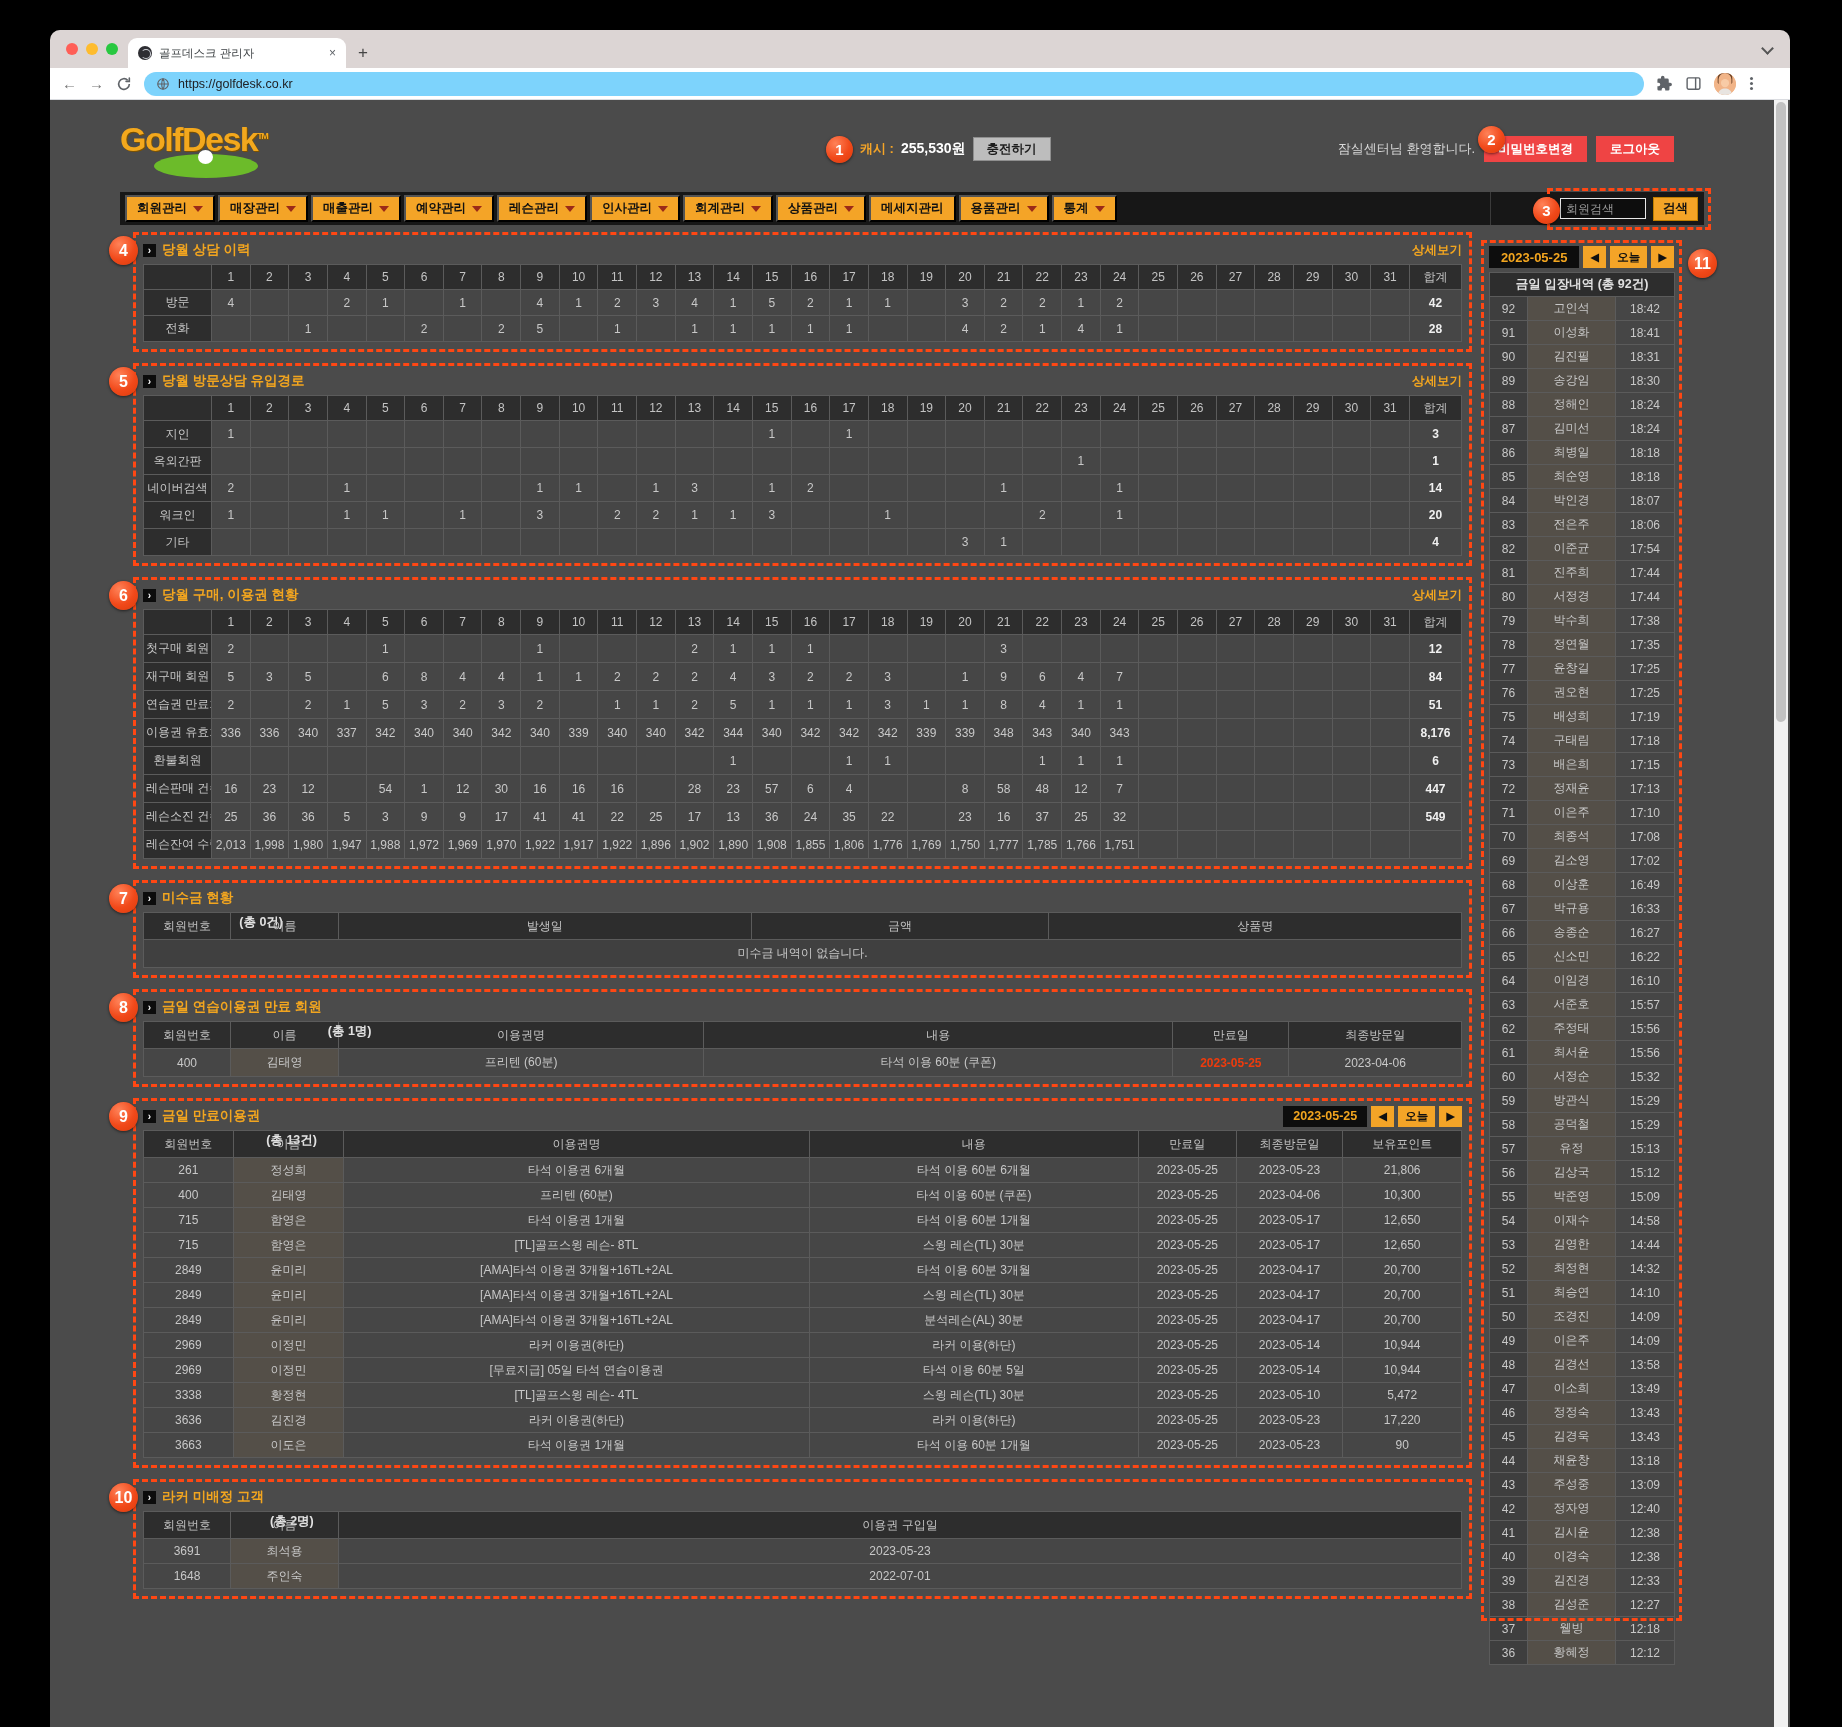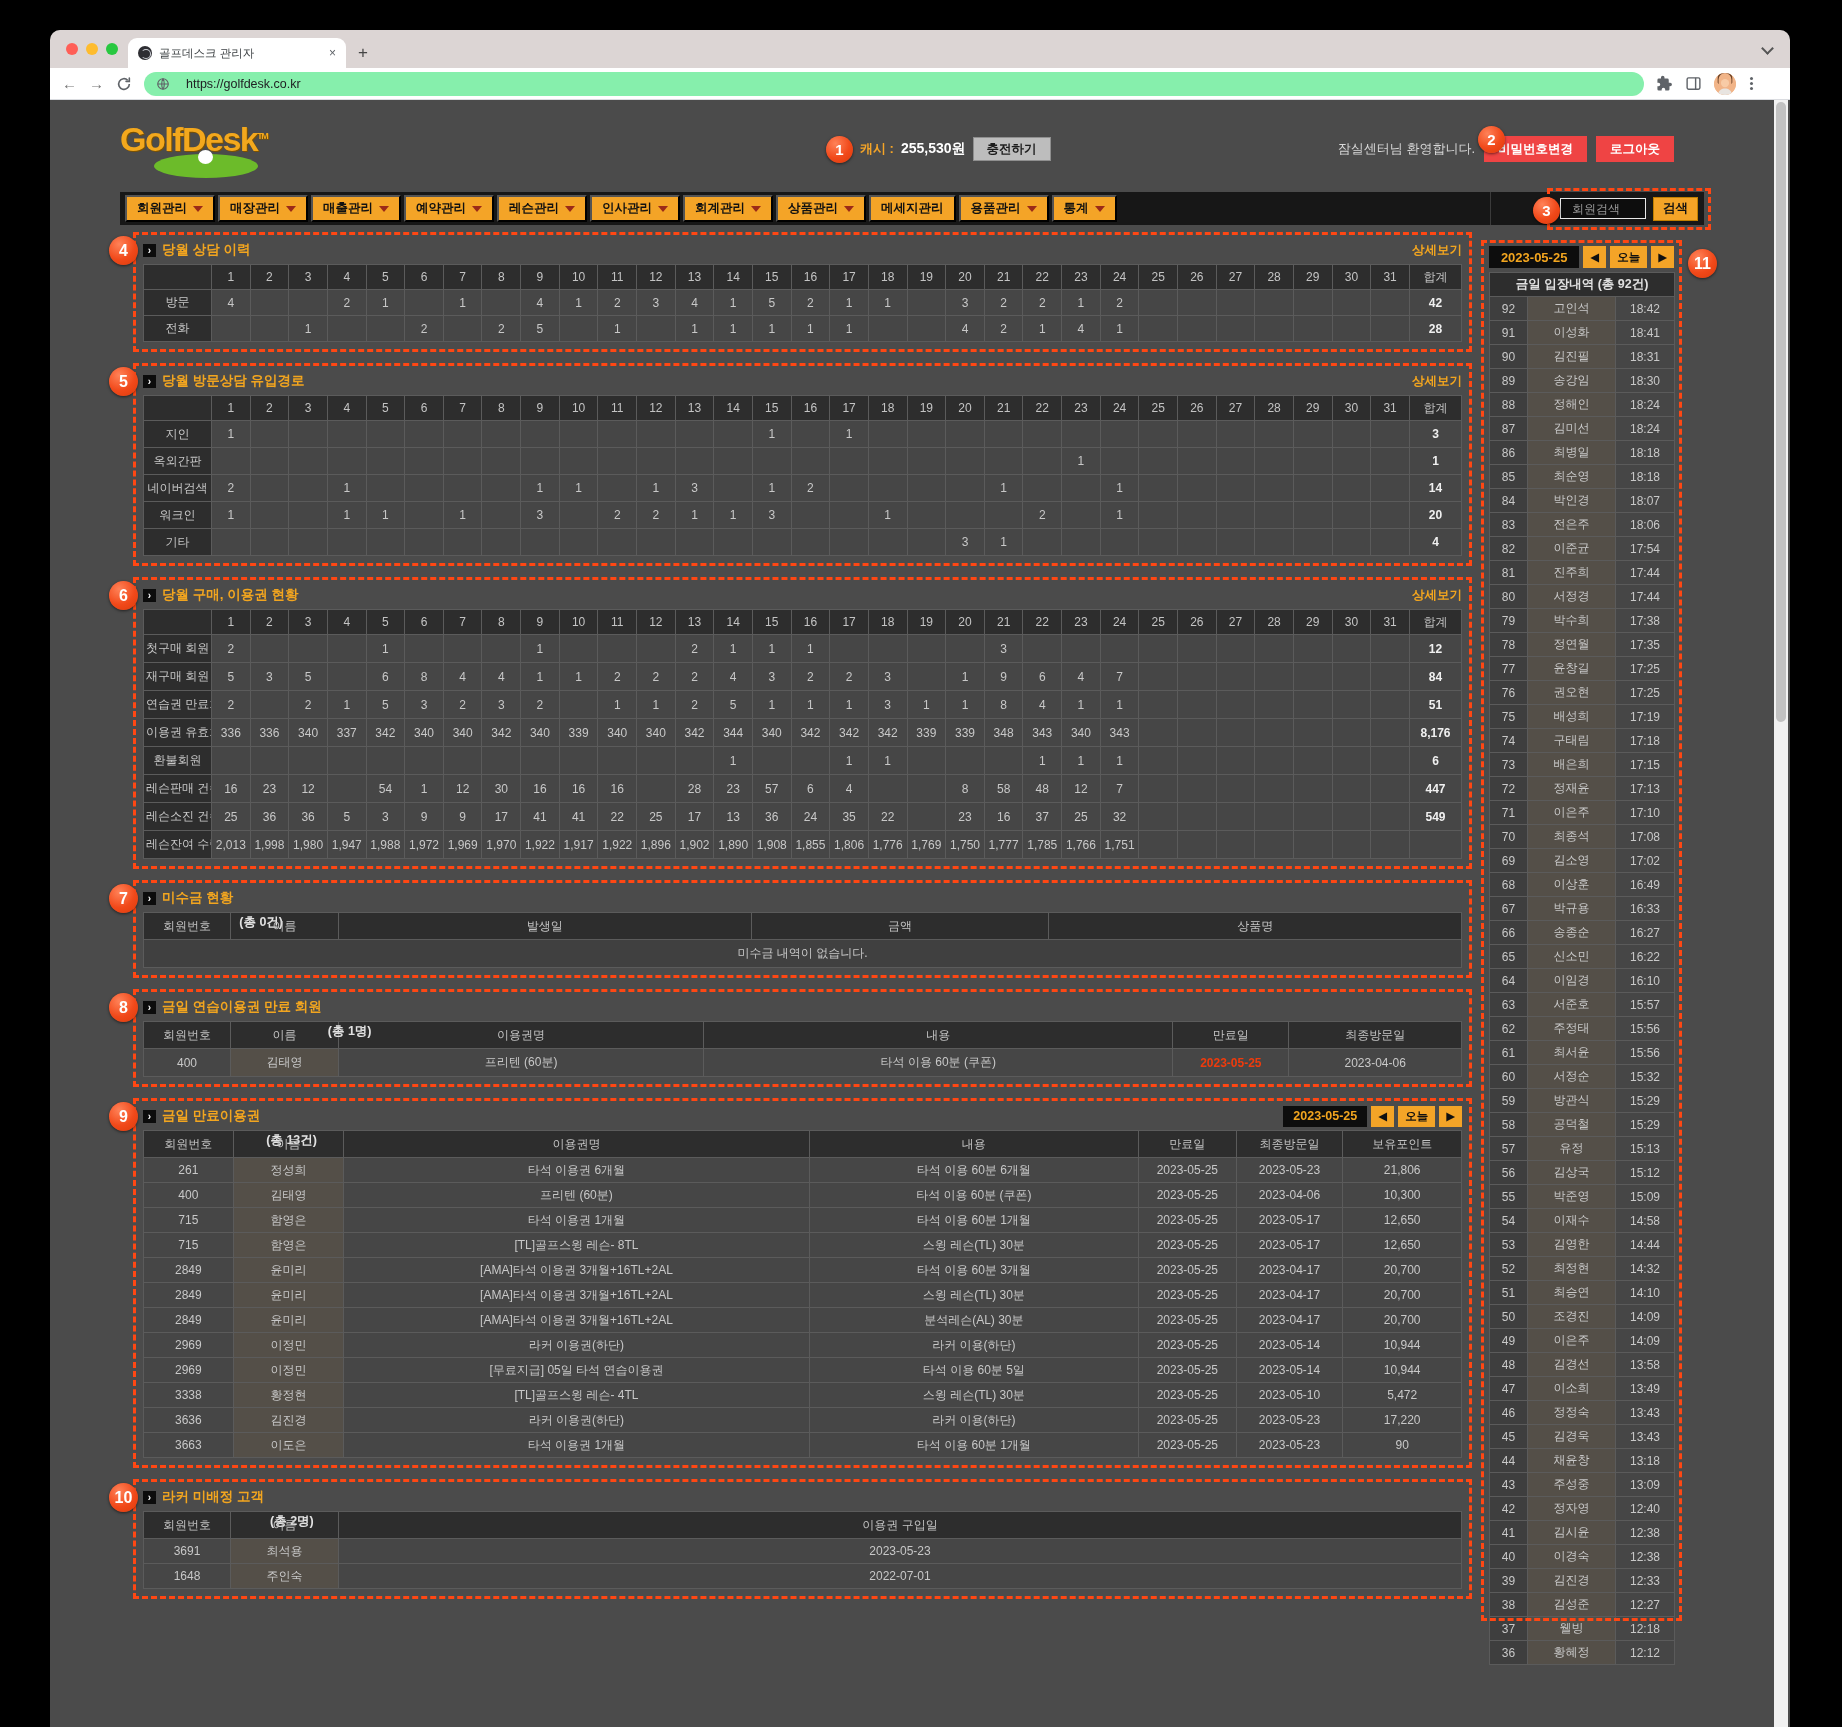--- a/index.html
+++ b/index.html
@@ -16,21 +16,21 @@
   .light.r{background:#FF5F57}.light.y{background:#FEBC2E}.light.g{background:#28C840}
   .tab{margin-left:78px;width:218px;height:30px;background:#fff;border-radius:9px 9px 0 0;display:flex;align-items:center;padding:0 10px;gap:7px;}
   .favicon{width:14px;height:14px;border-radius:50%;background:#2e2e33;position:relative;flex:none;}
   .favicon::after{content:"";position:absolute;left:3px;top:3px;width:8px;height:8px;border-radius:50%;border:1.5px solid #cfd2d8;border-left-color:transparent;}
   .tab-title{font-size:11.5px;color:#3c4043;white-space:nowrap;overflow:hidden;flex:1;}
   .tab-close{font-size:12px;color:#5f6368;}
   .newtab{font-size:17px;color:#454545;margin:0 0 5px 12px;}
   .tabs-chevron{position:absolute;right:18px;top:14px;width:9px;height:9px;border-right:2px solid #555;border-bottom:2px solid #555;transform:rotate(45deg);}
   .toolbar{height:32px;background:#fff;display:flex;align-items:center;padding:0 12px;gap:12px;border-bottom:1px solid #DADCE0;}
   .navglyph{font-size:15px;color:#757575;}
-  .urlpill{flex:1;height:24px;background:#86efac;border-radius:13px;display:flex;align-items:center;padding:0 12px;gap:16px;max-width:1500px;}
+  .urlpill{flex:1;height:24px;background:#7dd3fc;border-radius:13px;display:flex;align-items:center;padding:0 12px;gap:8px;max-width:1500px;}
   .url{font-size:12.5px;color:#202124;}
   .tb-icons{display:flex;align-items:center;gap:12px;}
   .avatar{width:22px;height:22px;border-radius:50%;overflow:hidden;background:#F1B488;}
   .kebab{display:flex;flex-direction:column;gap:2px;padding:2px;}
   .kebab i{width:3px;height:3px;border-radius:50%;background:#5f6368;}
   .scrollbar{position:absolute;top:70px;right:2px;bottom:0;width:14px;background:#F1F1F1;}
   .scroll-thumb{position:absolute;top:2px;left:2px;width:10px;height:620px;border-radius:5px;background:#C1C1C1;}
   
   .page{position:absolute;top:70px;left:0;right:16px;bottom:0;background:var(--pagebg);}
   .page-header{height:92px;display:flex;align-items:center;padding:6px 100px 0 70px;}
@@ -46,21 +46,21 @@
   .right-group{margin-left:auto;display:flex;align-items:center;gap:9px;}
   .welcome{color:#D8D8D8;font-size:13px;}
   .gray-btn{background:#ef4444;color:#fff;font-size:12.5px;font-weight:bold;height:26px;padding:0 14px;border:none;display:flex;align-items:center;}
   
   .navbar{margin:0 70px 0 70px;height:33px;background:#171717;display:flex;align-items:center;padding-left:5px;position:relative;z-index:4;}
   .nav-items{display:flex;gap:3px;}
   .nav-btn{background:var(--orange);color:#111;font-size:12.5px;font-weight:bold;height:27px;padding:0 10px;display:flex;align-items:center;gap:6px;}
   .caret{width:0;height:0;border-left:5px solid transparent;border-right:5px solid transparent;border-top:6px solid #9B2A18;}
   .nav-div{width:1px;height:33px;background:#3b3b3b;margin-left:auto;}
   .search-wrap{margin-left:56px;margin-right:-7px;position:relative;display:flex;align-items:center;gap:7px;border:3px dashed var(--annot);padding:6px 10px;background:transparent;}
-  .search-input{width:86px;height:21px;background:#0D0D0D;border:1px solid #E8E8E8;color:#BBB;font-size:12px;padding:0 11px;}
+  .search-input{width:86px;height:21px;background:#0D0D0D;border:1px solid #E8E8E8;color:#BBB;font-size:12px;padding:0 5px;}
   .search-input::placeholder{color:#9a9a9a;}
   .search-btn{background:var(--orange);color:#111;font-size:12.5px;font-weight:bold;height:24px;padding:0 9px;border:1px solid #c07f00;}
   
   .content-row{margin:7px 100px 0 83px;display:flex;align-items:flex-start;}
   .main-col{width:1355px;}
   .section{position:relative;border:3px dashed var(--annot);margin-bottom:11px;padding:3px 7px 7px;}
   .badge{width:29px;height:29px;border-radius:50%;background:radial-gradient(circle at 35% 28%,#FF8258,#F1491A 55%,#DD3A0A);color:#fff;font-weight:bold;font-size:16px;display:flex;align-items:center;justify-content:center;box-shadow:0 1px 3px rgba(0,0,0,.55);flex:none;}
   .section>.badge{position:absolute;left:-27px;top:1px;}
   .sec-head{display:flex;align-items:center;gap:6px;height:24px;margin-bottom:2px;}
   .bullet{width:13px;height:13px;background:#0c0c0c;color:#fff;font-size:10px;font-weight:bold;display:flex;align-items:center;justify-content:center;flex:none;}

